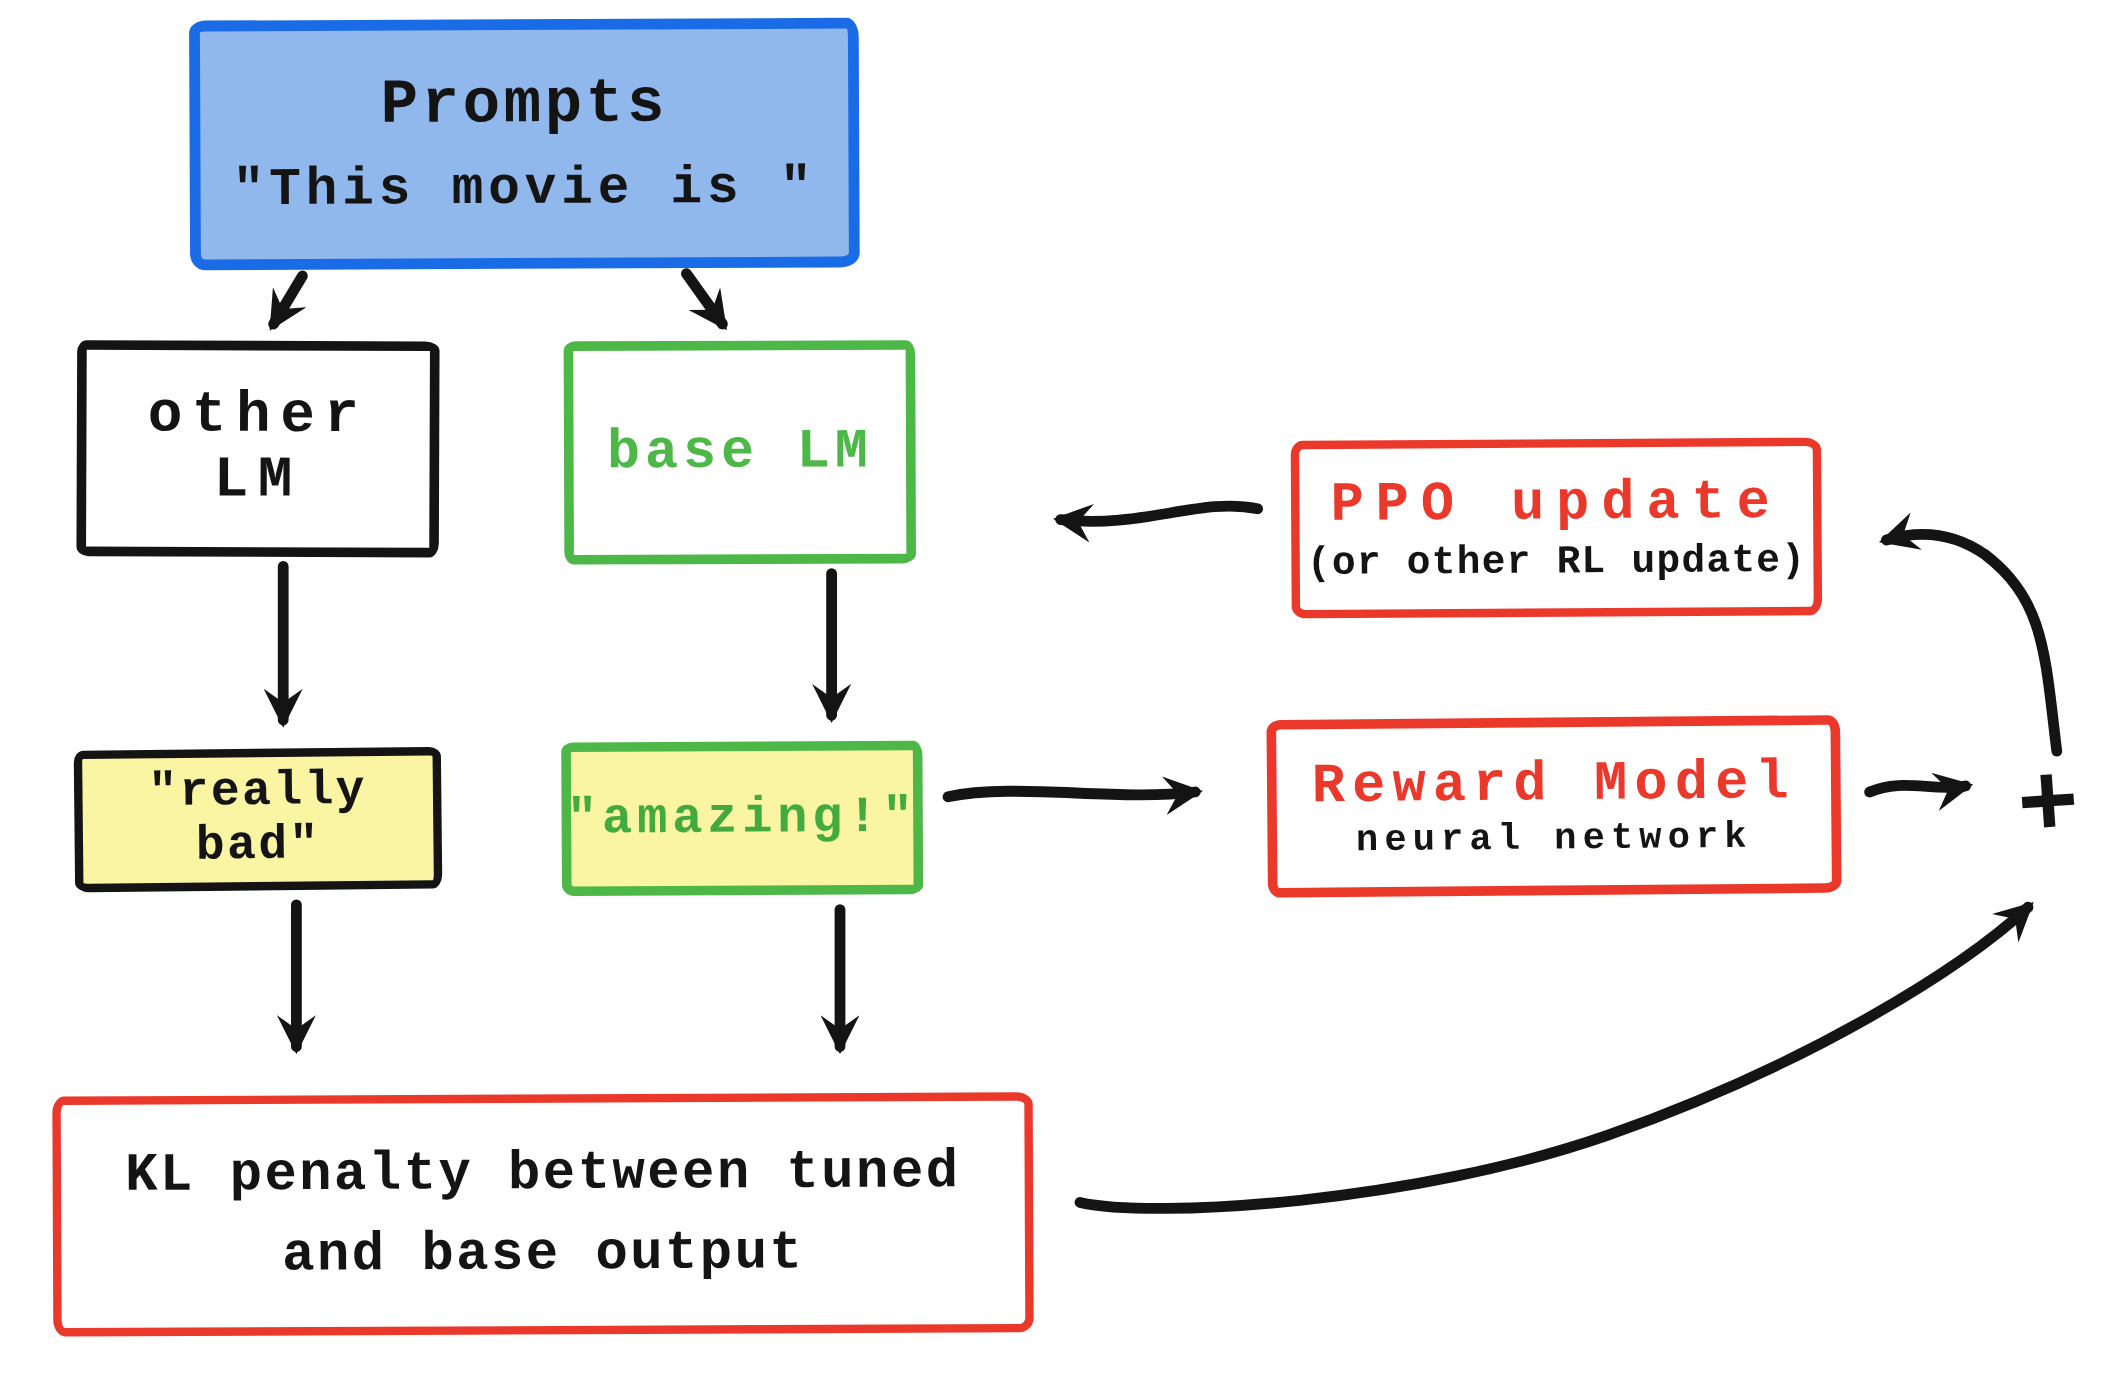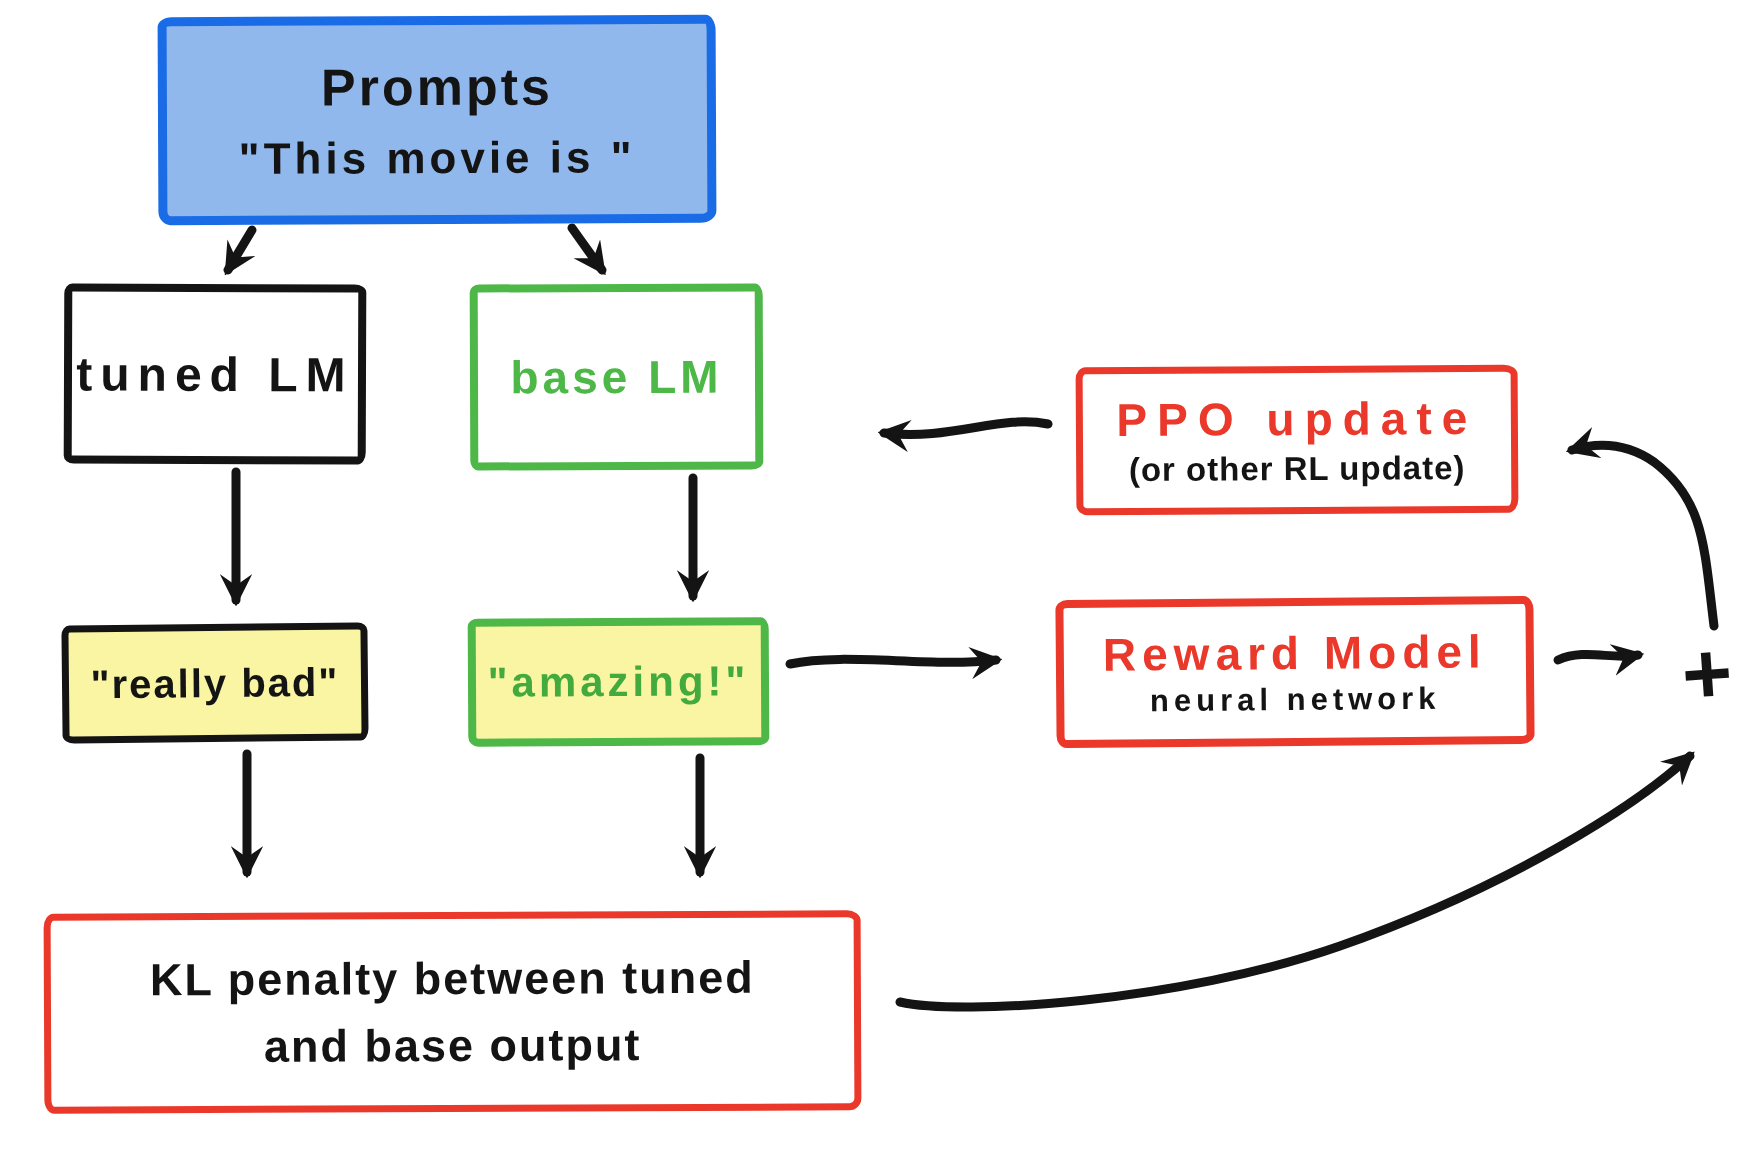--- a/index.html
+++ b/index.html
@@ -1,18 +1,18 @@
 <!DOCTYPE html>
 <html><head>
 <meta charset="utf-8">
 <style>
   html,body{margin:0;padding:0;background:#ffffff;}
   .canvas{
     position:relative;width:1761px;height:1162px;background:#ffffff;overflow:hidden;
-    font-family:Liberation Sans, sans-serif;
+    font-family:Liberation Mono, monospace;
   }
   .arrows{position:absolute;left:0;top:0;width:1761px;height:1162px;z-index:0;}
   .box{position:absolute;box-sizing:border-box;display:flex;flex-direction:column;
        align-items:center;justify-content:center;text-align:center;z-index:1;
        font-weight:700;color:#141414;}
   
   .prompts{left:158px;top:16px;width:558px;height:208px;background:#90b8ec;
     border:9px solid #1a6be6;border-radius:14px 10px 16px 12px / 10px 16px 12px 14px;
     transform:rotate(-0.25deg);}
   .prompts .t1{font-size:52px;letter-spacing:3px;margin-bottom:16px;}
@@ -77,21 +77,21 @@
       <path d="M 1714 626 C 1704 545, 1704 500, 1654 462 C 1622 440, 1592 444, 1572 450" marker-end="url(#ah)"></path>
     </g>
   </svg>
 
   <div class="box prompts">
     <div class="t1">Prompts</div>
     <div class="t2">"This movie is  "</div>
   </div>
 
   <div class="box baselm">
-    <span>tuned LM</span>
+    <span>other LM</span>
   </div>
 
   <div class="box tunedlm">
     <span>base LM</span>
   </div>
 
   <div class="box ppo">
     <div class="t1">PPO update</div>
     <div class="t2">(or other RL update)</div>
   </div>

